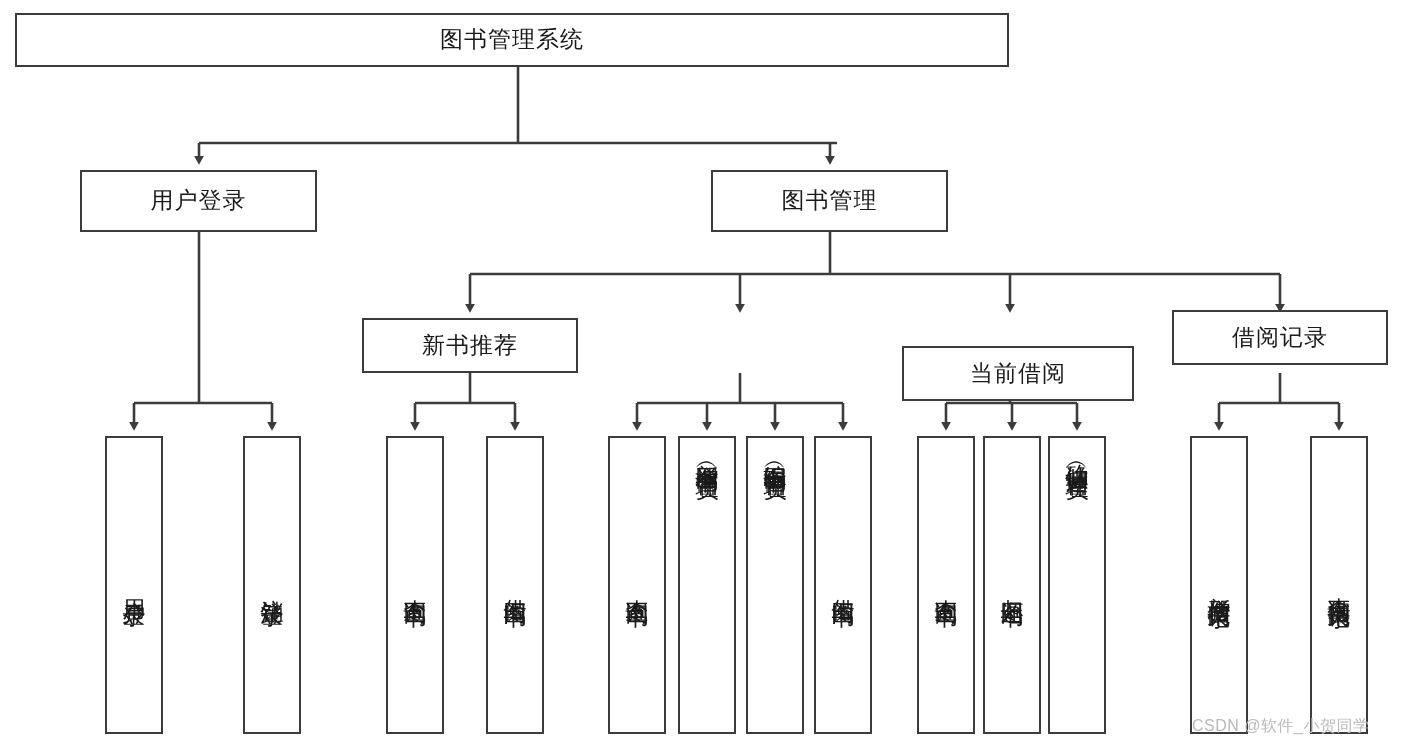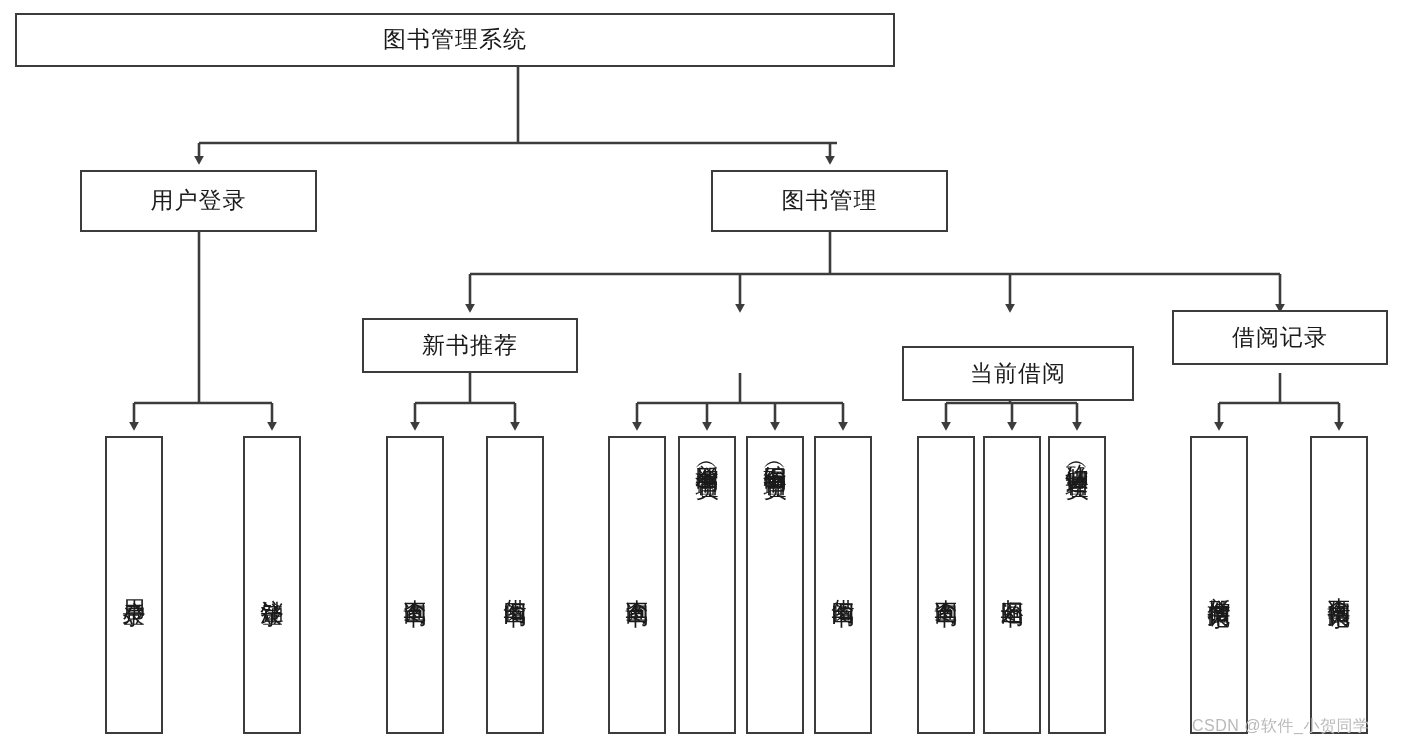--- a/index.html
+++ b/index.html
@@ -114,21 +114,21 @@
       <path d="M1012,403 L1012,426" marker-end="url(#arrow)"></path>
       <path d="M1077,403 L1077,426" marker-end="url(#arrow)"></path>
 
       <path d="M1280,373 L1280,403"></path>
       <path d="M1219,403 L1339,403"></path>
       <path d="M1219,403 L1219,426" marker-end="url(#arrow)"></path>
       <path d="M1339,403 L1339,426" marker-end="url(#arrow)"></path>
     </g>
   </svg>
 
-  <div class="node horiz" style="left:15px; top:13px; width:880px; height:54px;">
+  <div class="node horiz" style="left:15px; top:13px; width:994px; height:54px;">
     <span>图书管理系统</span>
   </div>
 
   <div class="node horiz" style="left:80px; top:170px; width:237px; height:62px;">
     <span>用户登录</span>
   </div>
   <div class="node horiz" style="left:711px; top:170px; width:237px; height:62px;">
     <span>图书管理</span>
   </div>
 

